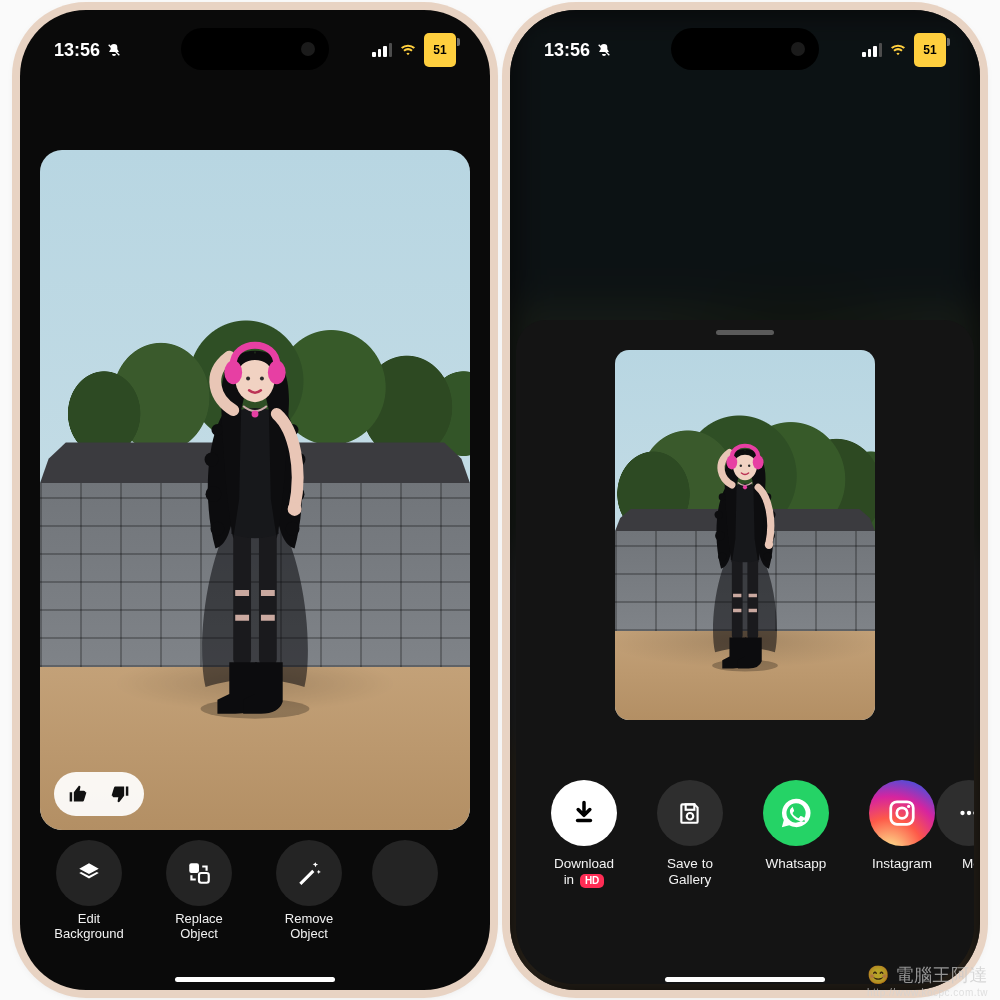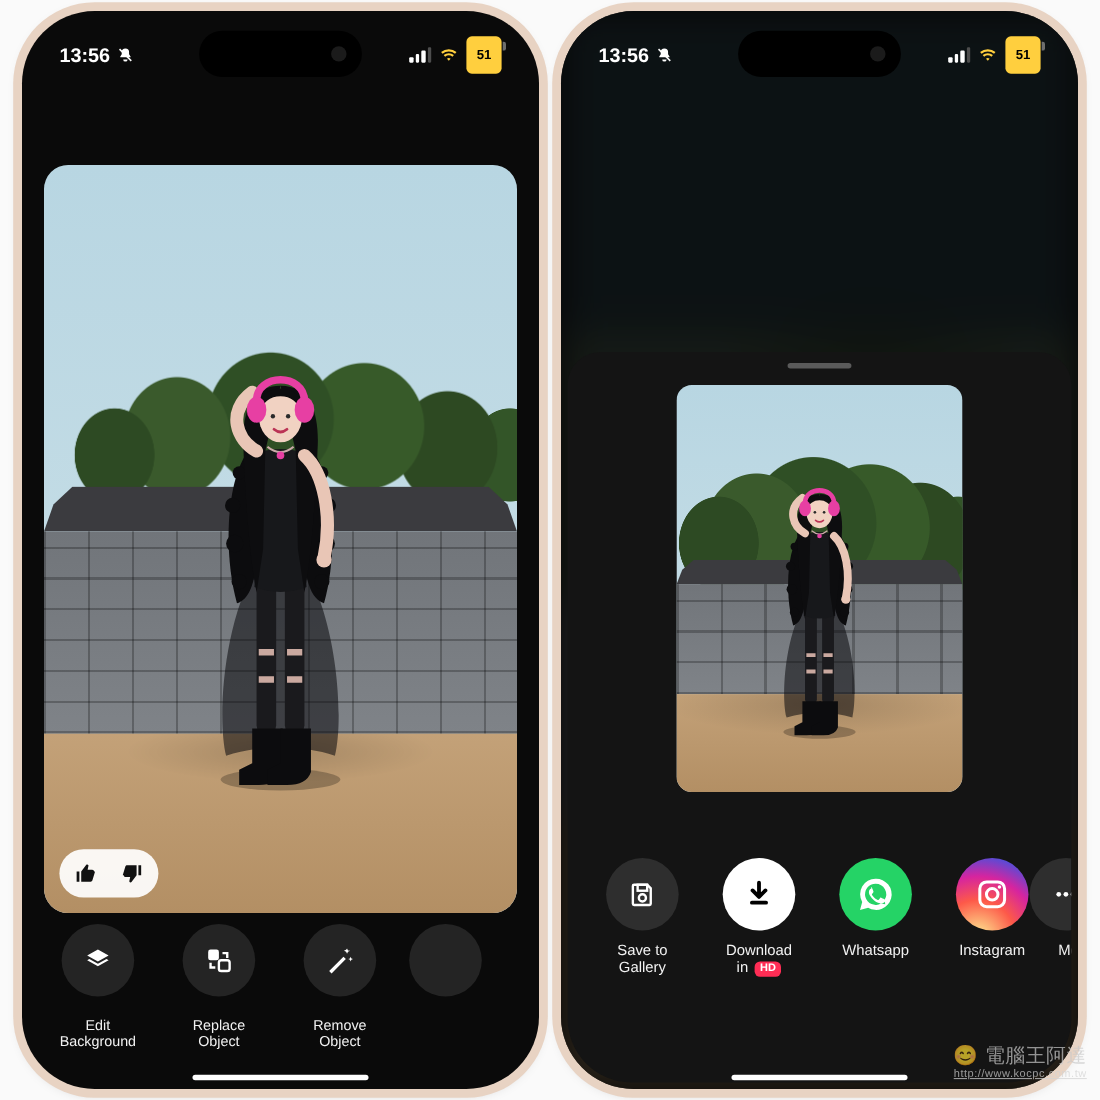--- a/index.html
+++ b/index.html
@@ -4,25 +4,25 @@
 <style>
   * { box-sizing: border-box; margin: 0; padding: 0; }
   body {
     width: 1000px; height: 1000px;
     background: #fafafa;
     font-family: -apple-system, BlinkMacSystemFont, "Helvetica Neue", Arial, sans-serif;
     position: relative; overflow: hidden;
     color: #fff;
   }
   .watermark {
-    position: absolute; right: 12px; bottom: 18px;
+    position: absolute; right: 12px; bottom: 2px;
     font-size: 18px; color: #c9c9c9; letter-spacing: .5px;
     opacity: .7;
   }
-  .watermark .sub { font-size: 10px; display:block; text-align:left; color:#d3d3d3;text-decoration:underline; }
+  .watermark .sub { font-size: 10px; display:block; text-align:left; color:#d3d3d3; }
 
   .phone {
     position: absolute; width: 470px; height: 980px; top: 10px;
     border-radius: 66px;
     background: #0a0a0a;
     box-shadow: 0 0 0 8px #e8d3c3, 0 2px 12px rgba(0,0,0,.25);
     overflow: hidden;
   }
   .phone::before { 
     content:""; position:absolute; left:-10px; top:190px; width:6px; height:70px;
@@ -131,21 +131,21 @@
   }
   
   .fig { position:absolute; left:50%; top:14%; transform:translateX(-50%); width:46%; height:82%; }
   .fig svg { width:100%; height:100%; display:block; }
 
   
   .tools {
     position:absolute; left:0; right:0; bottom:30px; height:120px;
     display:flex; gap:20px; padding:0 24px; overflow:hidden;
   }
-  .tool { width:90px; flex:0 0 90px; display:flex; flex-direction:column; align-items:center; gap:19px;}
+  .tool { width:90px; flex:0 0 90px; display:flex; flex-direction:column; align-items:center; gap:6px;}
   .tool.partial { width:58px; flex:0 0 58px; }
   .tbut {
     width:66px; height:66px; border-radius:50%; background:#242424;
     display:flex; align-items:center; justify-content:center; color:#fff;
   }
   .tlabel { font-size:13px; line-height:1.15; text-align:center; color:#f1f1f1; }
 
   
   .blurback {
     position:absolute; inset:0;
@@ -381,37 +381,37 @@
         <div class="fig">
             <svg viewBox="0 0 200 410">
               <use href="#person"></use>
             </svg>
           </div>
       </div>
     </div>
 
     <div class="share-row">
       <div class="share">
+        <div class="sbtn white">
+          <svg viewBox="0 0 24 24" width="28" height="28" fill="#000">
+              <path d="M12 3v11m0 0l-5-5m5 5l5-5" stroke="#000" stroke-width="3" stroke-linecap="round" stroke-linejoin="round" fill="none"></path>
+              <rect x="5" y="17" width="14" height="3" rx="1.5"></rect>
+            </svg>
+        </div>
+        <div class="slabel"><span>Download</span><br><span>in </span><span class="hd">HD</span></div>
+      </div>
+      <div class="share">
         <div class="sbtn gray">
           <svg viewBox="0 0 24 24" width="26" height="26" fill="none" stroke="#fff" stroke-width="2">
               <path d="M5 4h11l3 3v13a1 1 0 0 1-1 1H5a1 1 0 0 1-1-1V5a1 1 0 0 1 1-1z"></path>
               <rect x="8" y="4" width="8" height="5"></rect>
               <circle cx="12" cy="15" r="3"></circle>
             </svg>
         </div>
         <div class="slabel"><span>Save to</span><br><span>Gallery</span></div>
-      </div>
-      <div class="share">
-        <div class="sbtn white">
-          <svg viewBox="0 0 24 24" width="28" height="28" fill="#000">
-              <path d="M12 3v11m0 0l-5-5m5 5l5-5" stroke="#000" stroke-width="3" stroke-linecap="round" stroke-linejoin="round" fill="none"></path>
-              <rect x="5" y="17" width="14" height="3" rx="1.5"></rect>
-            </svg>
-        </div>
-        <div class="slabel"><span>Download</span><br><span>in </span><span class="hd">HD</span></div>
       </div>
       <div class="share">
         <div class="sbtn green">
           <svg viewBox="0 0 24 24" width="34" height="34" fill="#fff">
               <path d="M12 2a10 10 0 0 0-8.6 15L2 22l5.2-1.4A10 10 0 1 0 12 2zm0 3.2a6.8 6.8 0 0 1 5.7 10.5l.5 2.7-2.8-.5A6.8 6.8 0 1 1 12 5.2zm-2.7 3c-.2 0-.5.1-.7.4-.3.3-.9.9-.9 2.1s.9 2.5 1 2.6c.1.2 1.8 2.9 4.4 3.9 2.2.8 2.6.7 3.1.6.5-.1 1.5-.6 1.7-1.2.2-.6.2-1.1.2-1.2-.1-.1-.3-.2-.6-.3-.3-.2-1.7-.8-1.9-.9-.3-.1-.5-.2-.7.2-.2.3-.8.9-.9 1.1-.2.2-.3.2-.6.1-.3-.2-1.2-.4-2.2-1.4-.8-.7-1.4-1.6-1.5-1.9-.2-.3 0-.4.1-.6l.5-.6c.1-.2.2-.3.3-.5.1-.2 0-.4 0-.5-.1-.2-.6-1.6-.9-2.1-.2-.5-.5-.5-.7-.5z"></path>
             </svg>
         </div>
         <div class="slabel"><span>Whatsapp</span><br>&nbsp;</div>
       </div>
       <div class="share">

